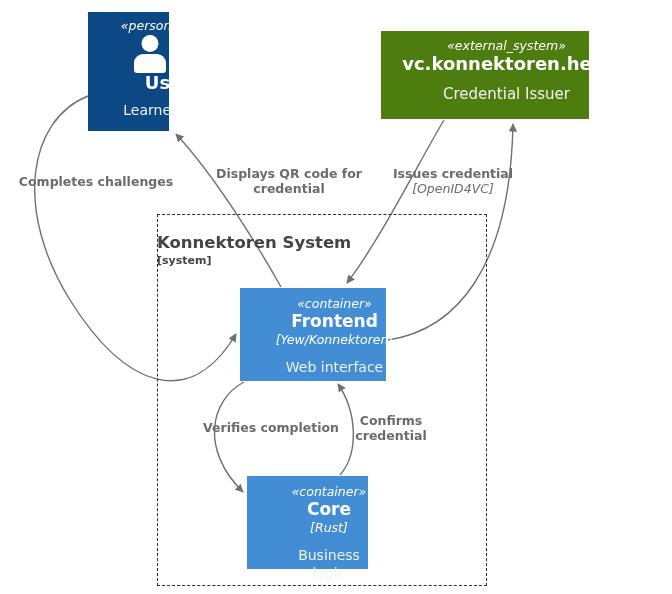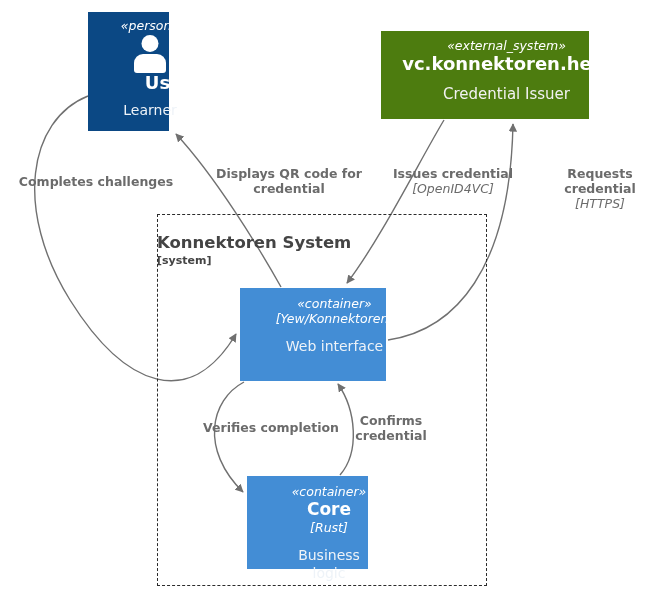--- a/index.html
+++ b/index.html
@@ -218,20 +218,21 @@
   </div>
 
   <div class="node" id="node-ext">
     <span class="stereo">«external_system»</span>
     <span class="title">vc.konnektoren.help</span>
     <span class="desc">Credential Issuer</span>
   </div>
 
   <div class="node" id="node-frontend">
     <span class="stereo">«container»</span>
+    <span class="title">Frontend</span>
     <span class="tech">[Yew/Konnektoren]</span>
     <span class="desc">Web interface</span>
   </div>
 
   <div class="node" id="node-core">
     <span class="stereo">«container»</span>
     <span class="title">Core</span>
     <span class="tech">[Rust]</span>
     <span class="desc">Business logic</span>
   </div>
@@ -243,24 +244,20 @@
   <div class="edge-label" id="lbl-displays">
     <span class="l1">Displays QR code for</span>
     <span class="l1">credential</span>
   </div>
 
   <div class="edge-label" id="lbl-issues">
     <span class="l1">Issues credential</span>
     <span class="l2">[OpenID4VC]</span>
   </div>
 
-  <div class="edge-label" id="lbl-requests">
-    <span class="l1">Requests credential</span>
-    <span class="l2">[HTTPS]</span>
-  </div>
 
   <div class="edge-label" id="lbl-verifies">
     <span class="l1">Verifies completion</span>
   </div>
 
   <div class="edge-label" id="lbl-confirms">
     <span class="l1">Confirms</span>
     <span class="l1">credential</span>
   </div>
 

